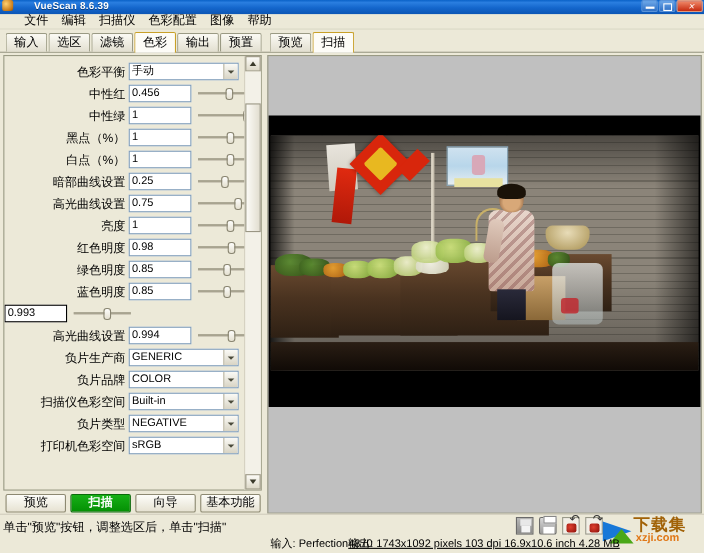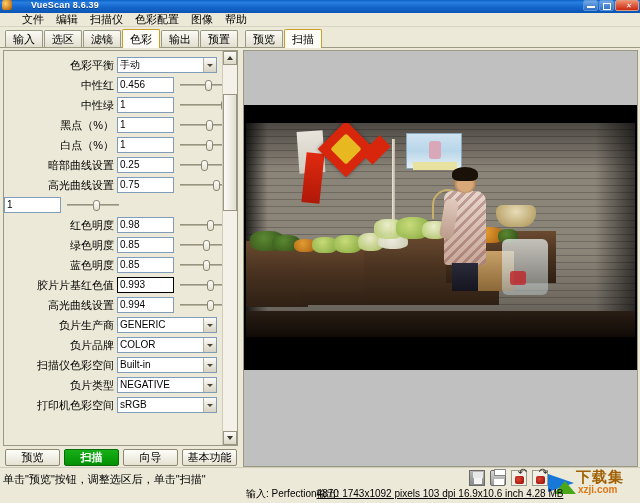--- a/index.html
+++ b/index.html
@@ -616,20 +616,21 @@
               </div>
               <div class="row">
                 <div class="row-label">高光曲线设置</div>
                 <div class="field">0.75</div>
                 <div class="slider">
                   <div class="track"></div>
                   <div class="thumb" style="left: 63.64%;"></div>
                 </div>
               </div>
               <div class="row">
+                <div class="row-label">亮度</div>
                 <div class="field">1</div>
                 <div class="slider">
                   <div class="track"></div>
                   <div class="thumb" style="left: 49.88%;"></div>
                 </div>
               </div>
               <div class="row">
                 <div class="row-label">红色明度</div>
                 <div class="field">0.98</div>
                 <div class="slider">
@@ -647,21 +648,20 @@
               </div>
               <div class="row">
                 <div class="row-label">蓝色明度</div>
                 <div class="field">0.85</div>
                 <div class="slider">
                   <div class="track"></div>
                   <div class="thumb" style="left: 44.72%;"></div>
                 </div>
               </div>
               <div class="row">
-                <div class="row-label">胶片片基红色值</div>
                 <div class="field focused">0.993</div>
                 <div class="slider">
                   <div class="track"></div>
                   <div class="thumb" style="left: 51.6%;"></div>
                 </div>
               </div>
               <div class="row">
                 <div class="row-label">高光曲线设置</div>
                 <div class="field">0.994</div>
                 <div class="slider">

